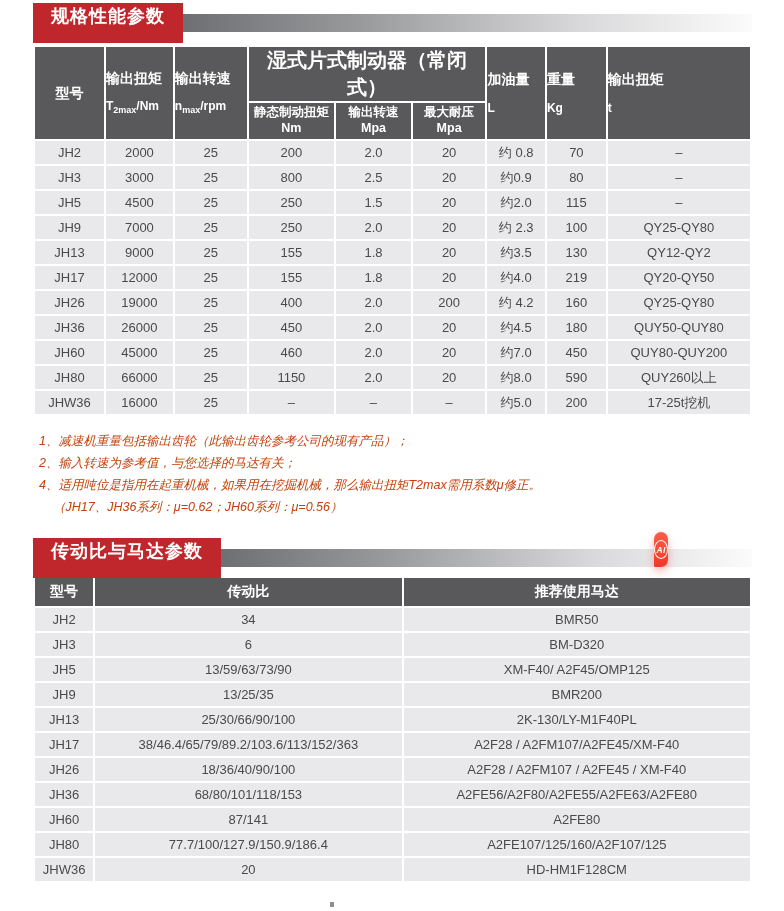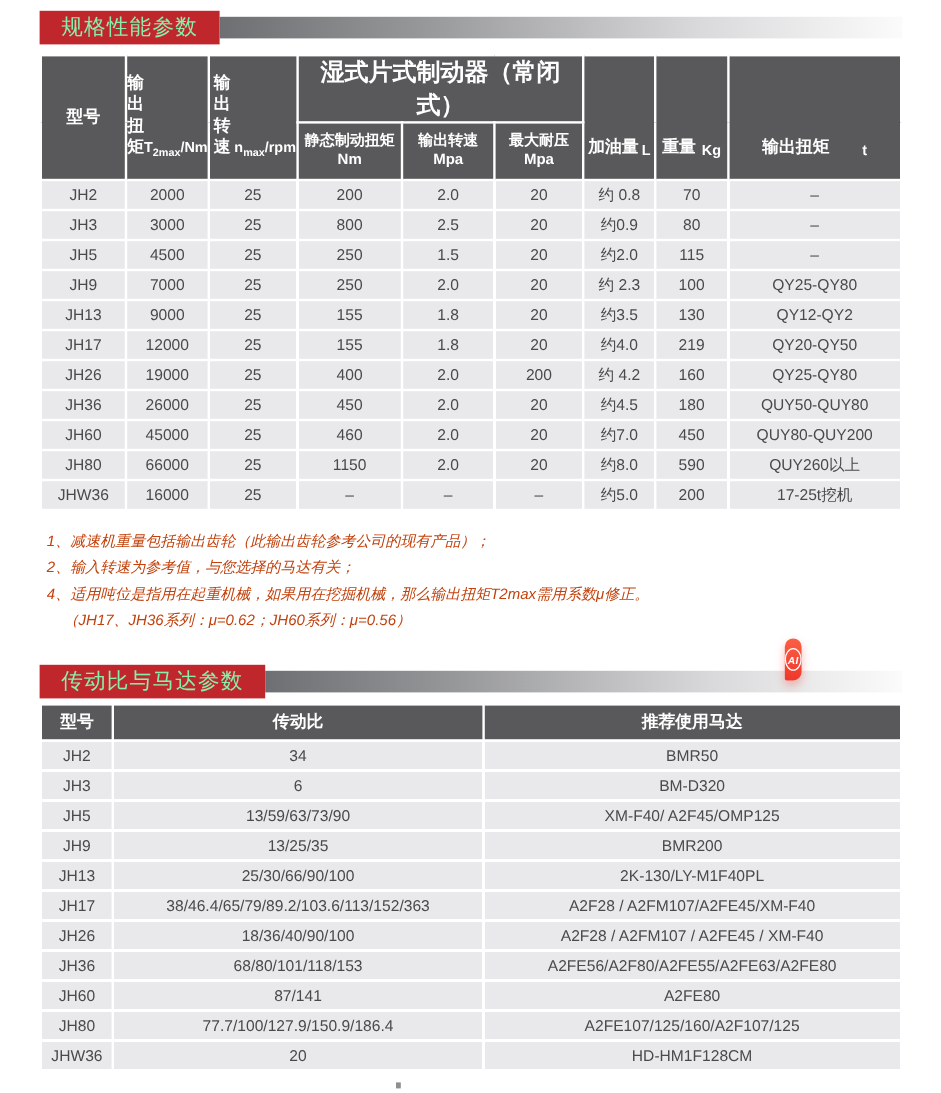--- a/index.html
+++ b/index.html
@@ -3,33 +3,33 @@
 <meta charset="utf-8">
 <style>
   * { margin:0; padding:0; box-sizing:border-box; }
   html,body { background:#ffffff; }
   body { font-family:"Liberation Sans","DejaVu Sans",sans-serif; }
   .page { position:relative; width:784px; height:911px; background:#fff; overflow:hidden; }
   .content { position:absolute; left:33px; top:9px; width:719px; }
 
   
   .banner { display:flex; align-items:center; height:28px; }
-  .banner-label { background:#c0272c; color:#86efac; font-size:18px; font-weight:normal;
-                  letter-spacing:1px; padding:3px 18px 4px 18px; line-height:21px; white-space:nowrap; }
+  .banner-label { background:#c0272c; color:#ffffff; font-size:18px; font-weight:bold;
+                  letter-spacing:1px; padding:3px 18px 16px 18px; line-height:21px; white-space:nowrap; }
   .banner-grad { flex:1; height:18px; background:linear-gradient(to right,#6e6f72 0%,#97989a 30%,#d9d9db 70%,#fbfbfb 100%); }
 
   
   table { width:100%; border-collapse:collapse; table-layout:fixed; }
   th { background:#59595b; color:#fff; font-weight:bold; border:2px solid #fff; text-align:center; vertical-align:middle; }
   td { background:#e9e9eb; color:#4a4a4c; border:2px solid #fff; text-align:center; vertical-align:middle;
        font-size:13px; height:25px; padding:1px 2px; white-space:nowrap; overflow:hidden; }
   .t1 { margin-top:8px; }
   .t1 thead tr:first-child th { height:38px; }
-  .t1 thead tr:last-child th { height:48px; }
-  .th-2line { display:flex; flex-direction:row; justify-content:space-evenly; align-items:flex-end; height:68px; }
+  .t1 thead tr:last-child th { height:38px; }
+  .th-2line { display:flex; flex-direction:column; justify-content:space-evenly; align-items:flex-start; height:68px; }
   .th-main { font-size:14px; }
   .th-unit { font-size:12px; font-weight:bold; }
   .th-group { font-size:20px; }
   .th-sub { font-size:12.5px; line-height:1.25; }
   sub { font-size:9px; }
 
   .t2 { margin-top:4px; }
   .t2 thead th { height:30px; font-size:14px; }
 
   

